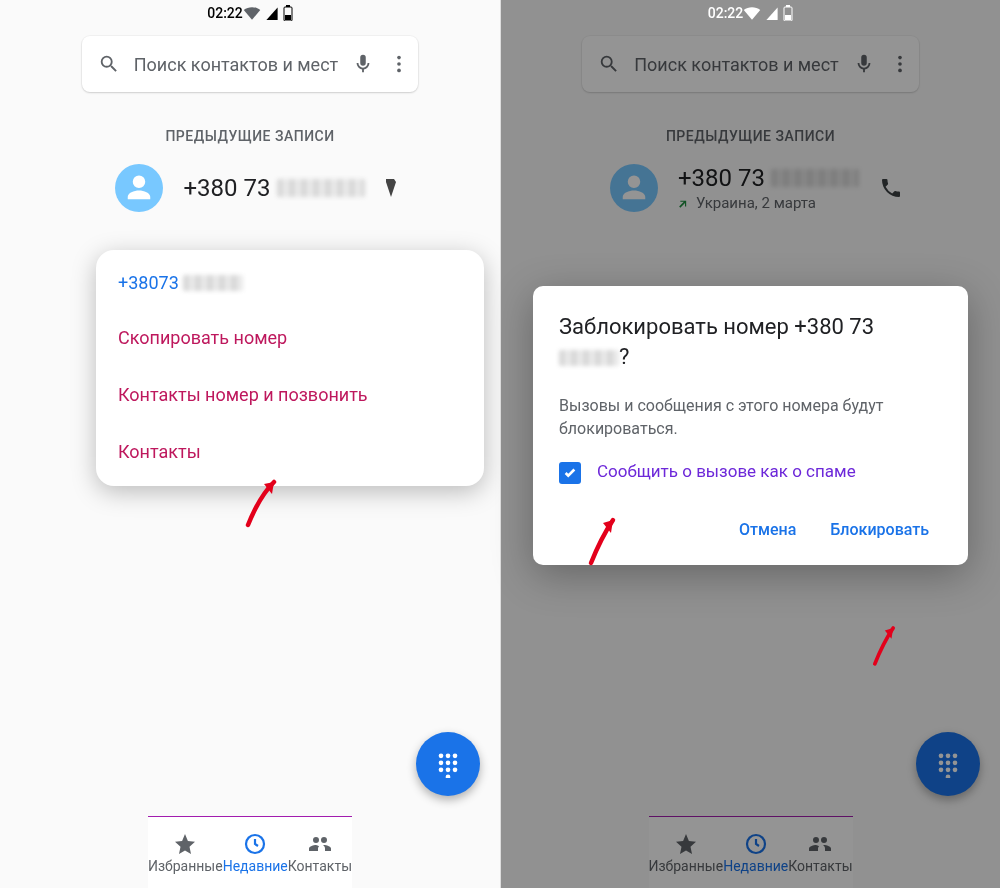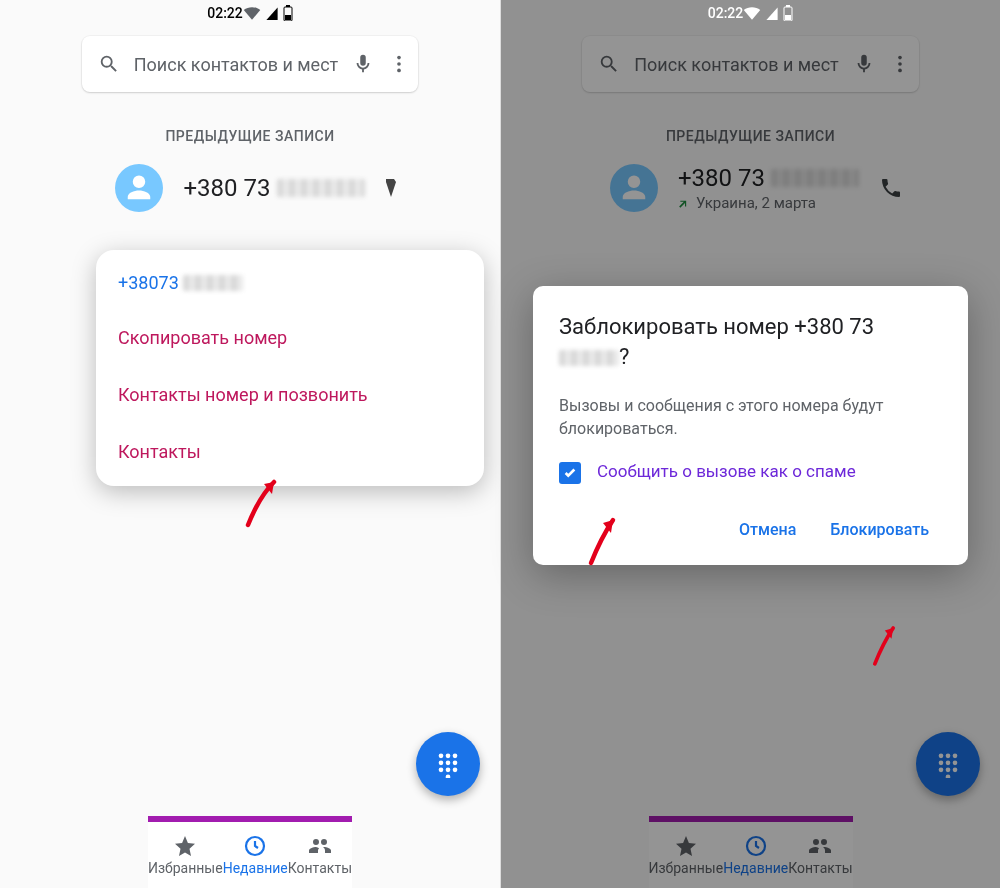--- a/index.html
+++ b/index.html
@@ -73,21 +73,21 @@
   .blur {
     display:inline-block; width:88px; height:18px;
     background: repeating-linear-gradient(90deg,#d8d8d8 0 6px,#e9e9e9 6px 12px);
     filter: blur(2px);
     border-radius:2px;
   }
   .blur.sm { width:60px; height:16px;}
   .bottom-tabs {
     height: 72px;
     display:flex;
-    border-top:6px solid #a21caf;
+    border-top:1px solid #a21caf;
     background:#fff;
   }
   .tab { flex:1; display:flex; flex-direction:column; align-items:center; justify-content:center; gap:2px; font-size:14px; color:#5f6368;}
   .tab.active { color:#1a73e8; }
   .tab svg { width:24px; height:24px; }
   .fab {
     position:absolute; right:20px; bottom:92px;
     width:64px; height:64px; border-radius:50%;
     background:#1a73e8;
     display:flex; align-items:center; justify-content:center;

